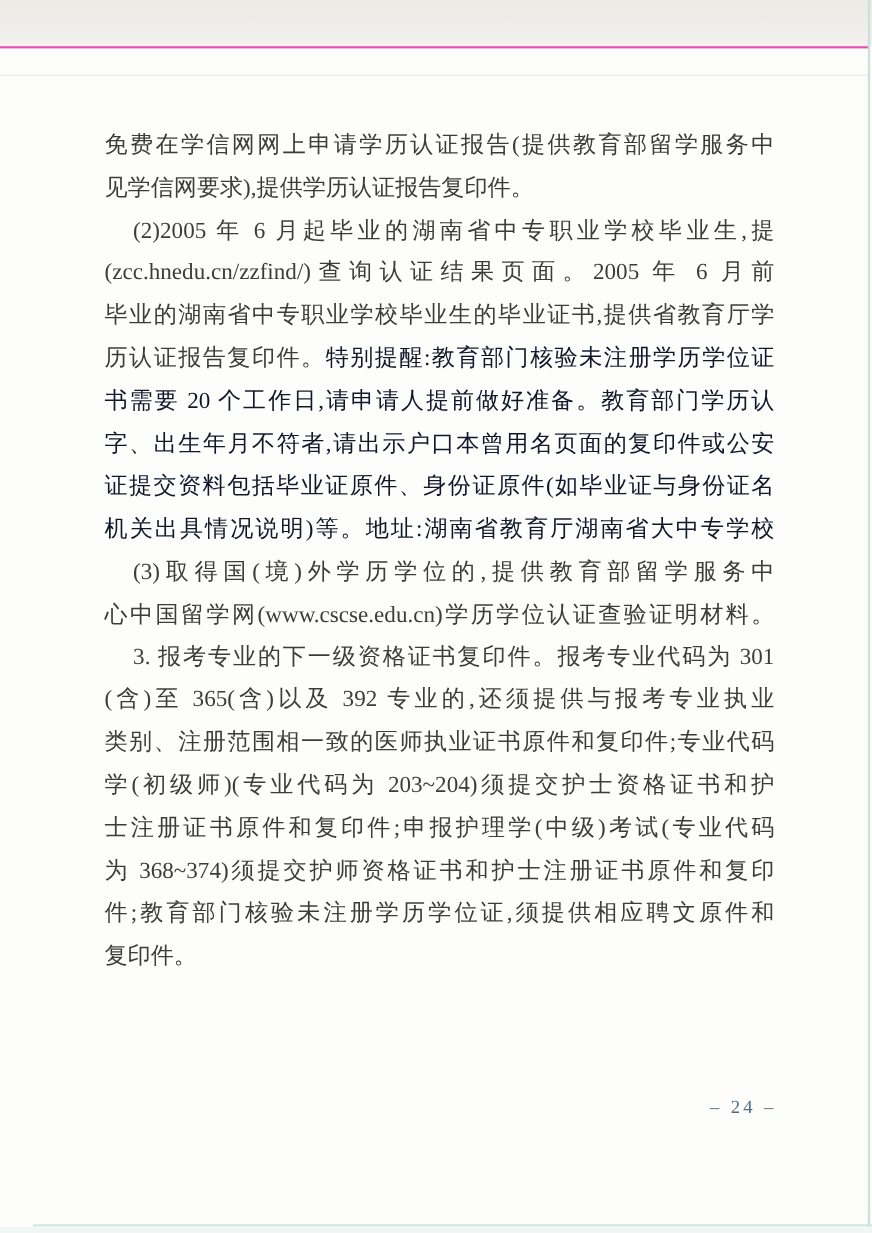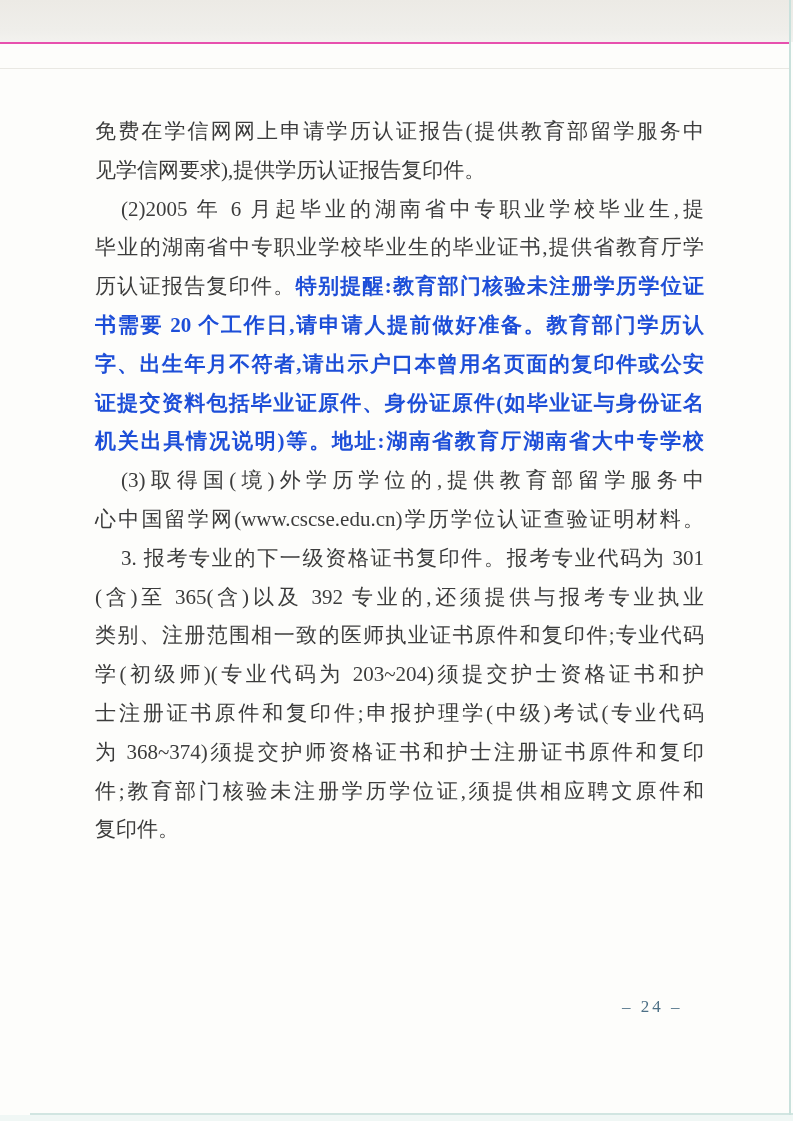--- a/index.html
+++ b/index.html
@@ -73,49 +73,50 @@
     text-align-last: justify;
     text-justify: inter-character;
   }
   .line.indent {
     padding-left: 26px;
   }
   .line.j.indent {
     width: 583px;
   }
   .b {
-    font-weight: 700;
-    color: #1d4ed8;
+    font-weight: 400;
+    color: #0f172a;
   }
   .page-number {
     position: absolute;
     left: 622px; top: 995px;
     width: 84px; height: 24px;
     line-height: 24px;
-    text-align: left;
+    text-align: right;
     font-size: 17px;
     letter-spacing: 3px;
     color: var(--pagenum, #4d7086);
     font-family: "Liberation Serif", "DejaVu Serif", serif;
   }
 </style>
 </head>
 <body>
 
 <div class="scan-top-band"></div>
 <div class="pink-rule"></div>
 <div class="faint-rule"></div>
 <div class="right-edge"></div>
 <div class="bottom-edge"></div>
 <div class="below-page"></div>
 
 <div class="content">
     <div class="line j"><span>免费在学信网网上申请学历认证报告(提供教育部留学服务中</span></div>
     <div class="line"><span>见学信网要求),提供学历认证报告复印件。</span></div>
     <div class="line indent j"><span>(2)2005 年 6 月起毕业的湖南省中专职业学校毕业生,提</span></div>
+    <div class="line j"><span>(zcc.hnedu.cn/zzfind/)查询认证结果页面。2005 年 6 月前</span></div>
     <div class="line j"><span>毕业的湖南省中专职业学校毕业生的毕业证书,提供省教育厅学</span></div>
     <div class="line j"><span>历认证报告复印件。</span><span class="b">特别提醒:教育部门核验未注册学历学位证</span></div>
     <div class="line j"><span class="b">书需要 20 个工作日,请申请人提前做好准备。教育部门学历认</span></div>
     <div class="line j"><span class="b">字、出生年月不符者,请出示户口本曾用名页面的复印件或公安</span></div>
     <div class="line j"><span class="b">证提交资料包括毕业证原件、身份证原件(如毕业证与身份证名</span></div>
     <div class="line j"><span class="b">机关出具情况说明)等。地址:湖南省教育厅湖南省大中专学校</span></div>
     <div class="line indent j"><span>(3)取得国(境)外学历学位的,提供教育部留学服务中</span></div>
     <div class="line j"><span>心中国留学网(www.cscse.edu.cn)学历学位认证查验证明材料。</span></div>
     <div class="line indent j"><span>3. 报考专业的下一级资格证书复印件。报考专业代码为 301</span></div>
     <div class="line j"><span>(含)至 365(含)以及 392 专业的,还须提供与报考专业执业</span></div>

